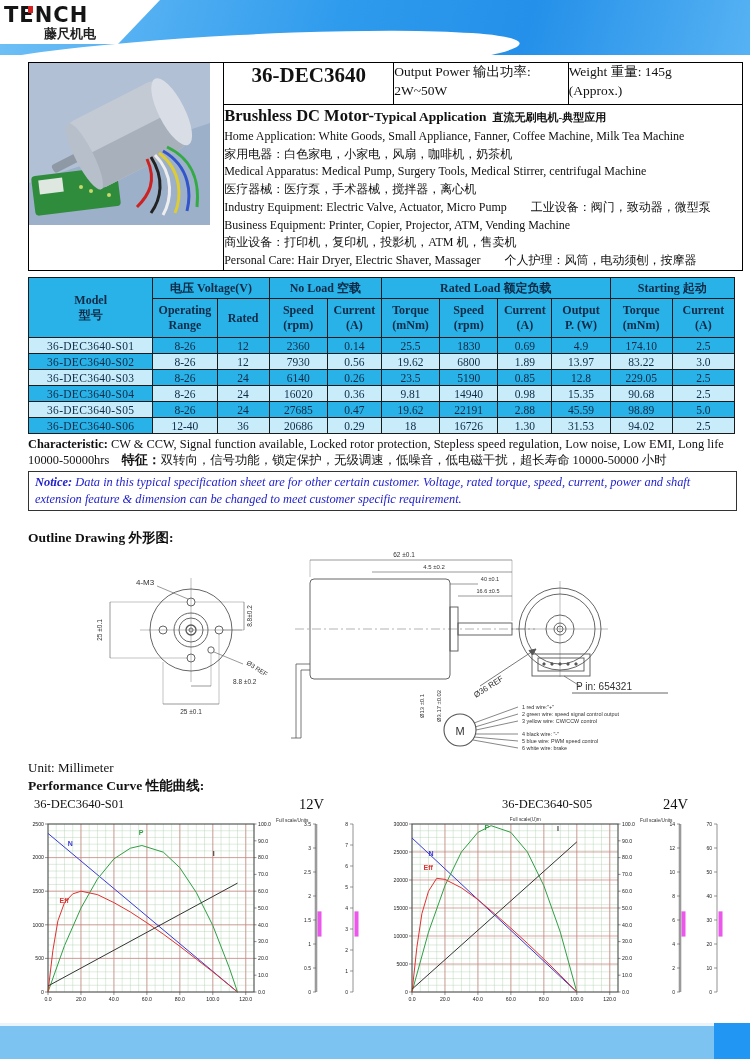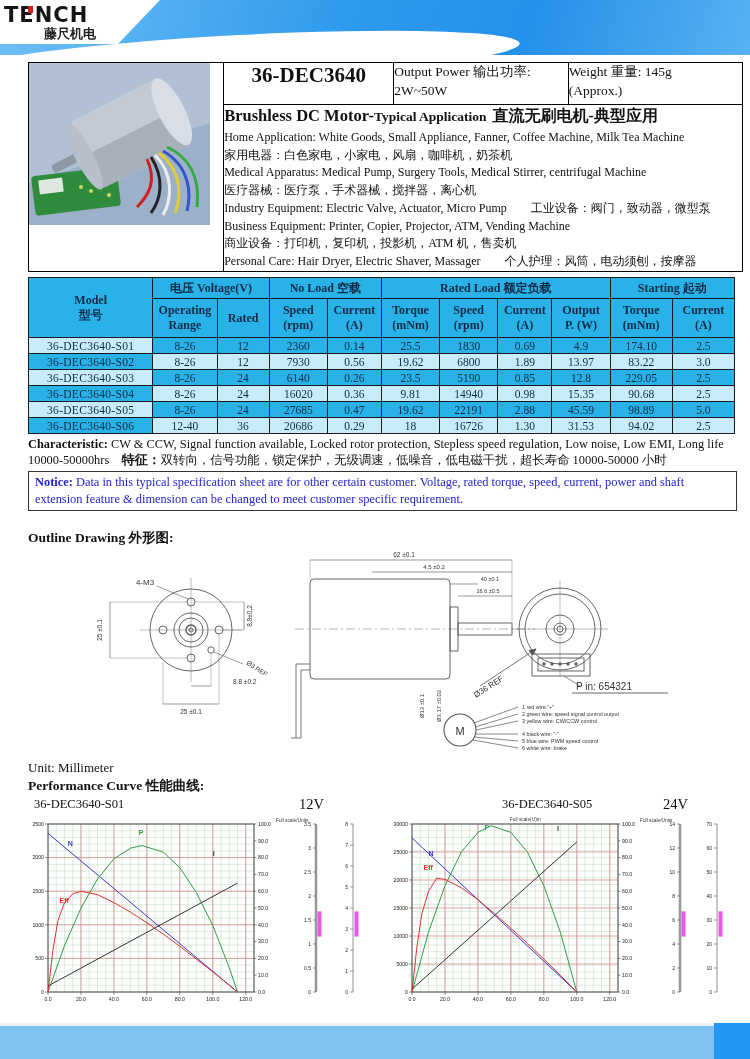--- a/index.html
+++ b/index.html
@@ -24,39 +24,39 @@
   .info-table { position:absolute; left:28px; top:62px; width:715px; border-collapse:collapse;
     table-layout:fixed;padding-left:28px; }
   .info-table td { border:1.6px solid #000; padding:0; vertical-align:top; }
   .photo-cell { width:187px; padding:2px; }
   .model-cell { width:163px; text-align:center; vertical-align:middle; font-weight:bold; font-size:21px; height:42px; }
   .hdr-cell { width:167px; text-align:left; vertical-align:middle; font-size:13.5px; line-height:1.4; }
   .apps-cell { padding:1px 6px 0 6px; }
   .app-heading { font-weight:bold; margin:1px 0 2px 0; }
   .h-big { font-size:16.5px; }
   .h-mid { font-size:13.5px; }
-  .h-cn  { font-size:16px; margin-left:6px; }
+  .h-cn  { font-size:11px; margin-left:6px; }
   .app-line { font-size:12px; line-height:17.7px; white-space:nowrap; }
   
   .spec-table { position:absolute; left:28px; top:277px; width:707px; border-collapse:collapse;
     table-layout:fixed; text-align:center; color:#0e2a46; }
   .spec-table th, .spec-table td { border:1px solid #1a1a1a; padding:0; }
   .spec-table th { background:#29b2e7; font-weight:bold; font-size:12px; white-space:pre-line; line-height:1.25; }
   .spec-table thead tr:first-child th { height:21px;margin-top:31px; }
   .spec-table thead tr:last-child th { height:39px; }
   .spec-table td { height:16px; font-size:11.5px; }
   .spec-table td.model { font-size:11.5px; letter-spacing:.3px; }
   .cyan { background:#29b2e7; }
   .light { background:#c9ecfa; }
   
   .charact { position:absolute; left:28px; top:436px; width:709px; margin:0;
     font-size:12.4px; line-height:16.4px; }
   .charact b.cn { font-size:13px; }
   .notice-box { position:absolute; left:28px; top:471px; width:709px; border:1.2px solid #333;
-    padding:2px 6px 3px 6px; font-size:12.4px; line-height:16.6px; }
+    padding:2px 6px 3px 6px; font-size:12.4px; line-height:16.6px;font-style:italic; }
   .notice-en, .notice-en b { color:#2323cc; }
   .notice-cn b { color:#2323cc; }
   .notice-cn .red { color:#e02020; }
   .outline-heading { position:absolute; left:28px; top:529px; font-weight:bold; font-size:13.5px; }
   
   .drawing-svg { position:absolute; left:20px; top:546px; }
   .drawing-svg text { fill:#333; font-family:"Liberation Sans",sans-serif; }
   
   .note-row { position:absolute; left:28px; top:760px; width:709px; display:flex;
     justify-content:space-between; font-size:13px; }

